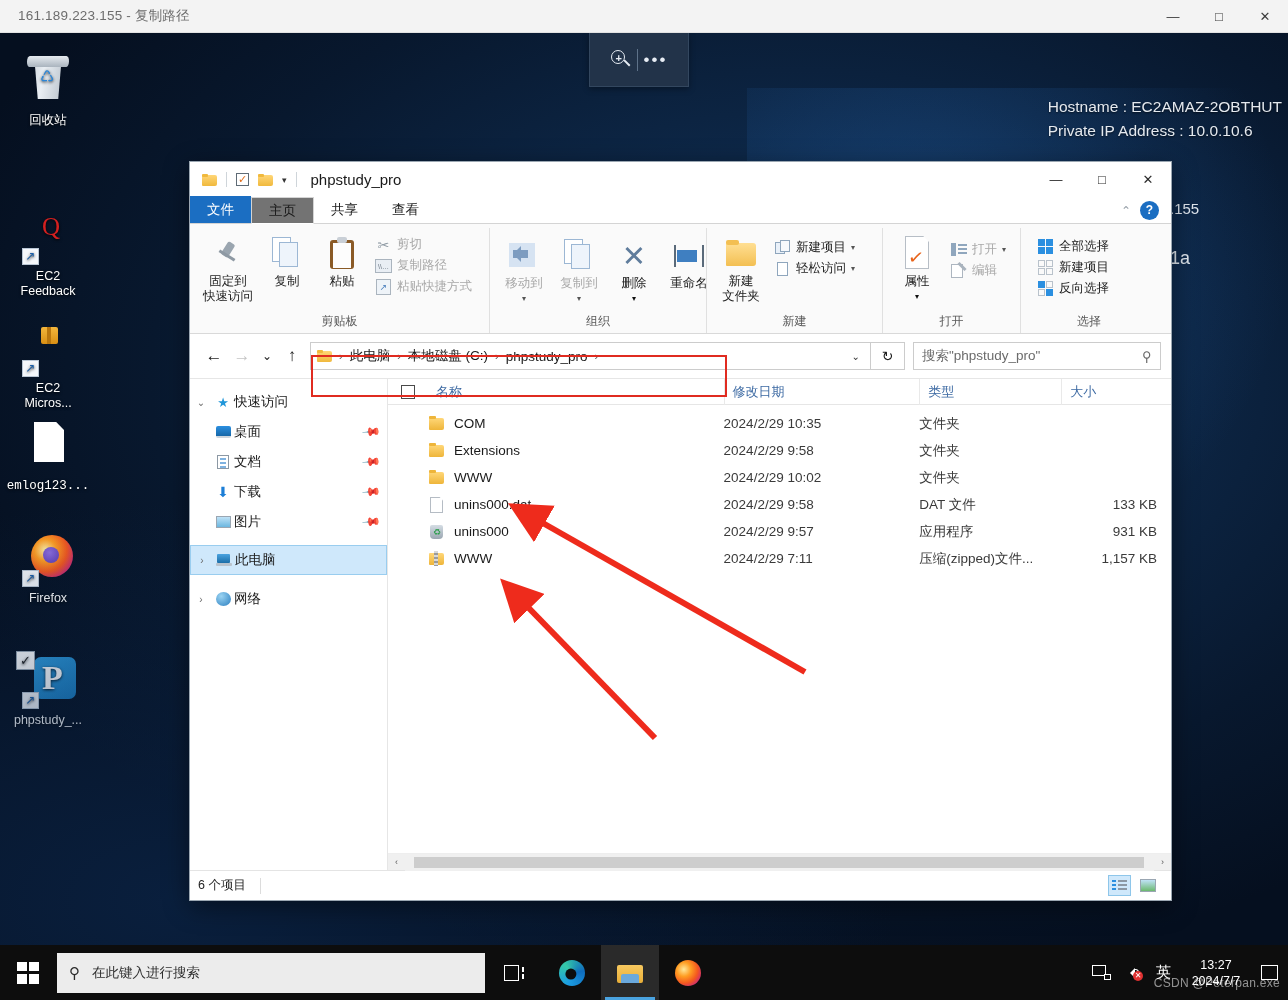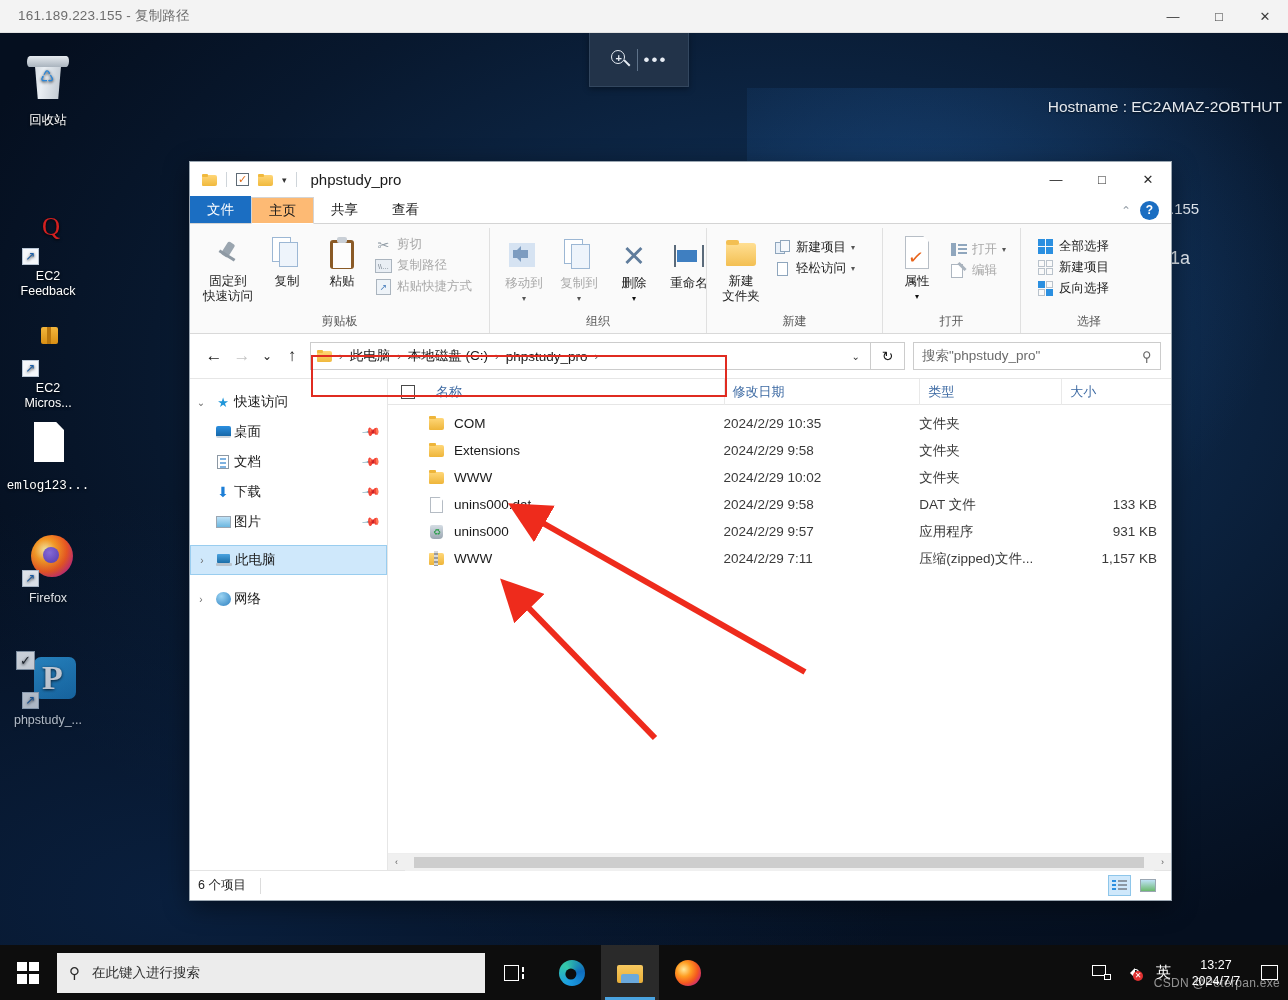--- a/index.html
+++ b/index.html
@@ -130,21 +130,21 @@
   .win-btns{ margin-left:auto; display:flex; }
   .win-btn{ width:46px;height:35px; display:flex;align-items:center;justify-content:center;
             color:#2b2b2b; font-size:13px;}
 
   
   #ex-tabs{ height:27px; display:flex; align-items:flex-end; background:#fff;
             border-bottom:1px solid #d4d4d4; position:relative;}
   .tab{ height:27px; padding:0 17px; display:flex;align-items:center; font-size:13.5px;
         color:#1b1b1b; }
   .tab.file{ background:#1b6ec2; color:#fff; font-weight:400;}
-  .tab.active{ background:#fdba74; border:1px solid #d4d4d4; border-bottom:1px solid #fff;
+  .tab.active{ background:#737373; border:1px solid #d4d4d4; border-bottom:1px solid #fff;
         margin-bottom:-1px; }
   .tabs-right{ margin-left:auto; display:flex; align-items:center; gap:9px; padding:0 12px 3px 0;}
   .chev-up{ color:#9aa3ab; font-size:12px;}
   .help-ic{ width:19px;height:19px;border-radius:50%;background:#1b6ec2;color:#fff;
       font-size:12px;font-weight:700;text-align:center;line-height:19px;}
 
   
   #ribbon{ height:110px; background:#fafafa; border-bottom:1px solid #d9d9d9;
            display:flex; padding-top:4px; }
   .rgroup{ display:flex; flex-direction:column; height:105px; position:relative;
@@ -398,20 +398,21 @@
     <div class="glyph-zoom">
         <i></i>
         <b>+</b>
       </div>
     <div class="sep"></div>
     <div class="dots">•••</div>
   </div>
 
   <div id="ec2-info">
     <div>Hostname : EC2AMAZ-2OBTHUT</div>
+    <div>Private IP Address : 10.0.10.6</div>
   </div>
 
   <div id="bg-text-1">.155</div>
   <div id="bg-text-2">1a</div>
 
   <div class="dicon" style="left:0px; top:22px;">
     <div class="art">
       <div class="rb-body"></div>
         <div class="rb-lid"></div>
         <div class="rb-logo">♺</div>

